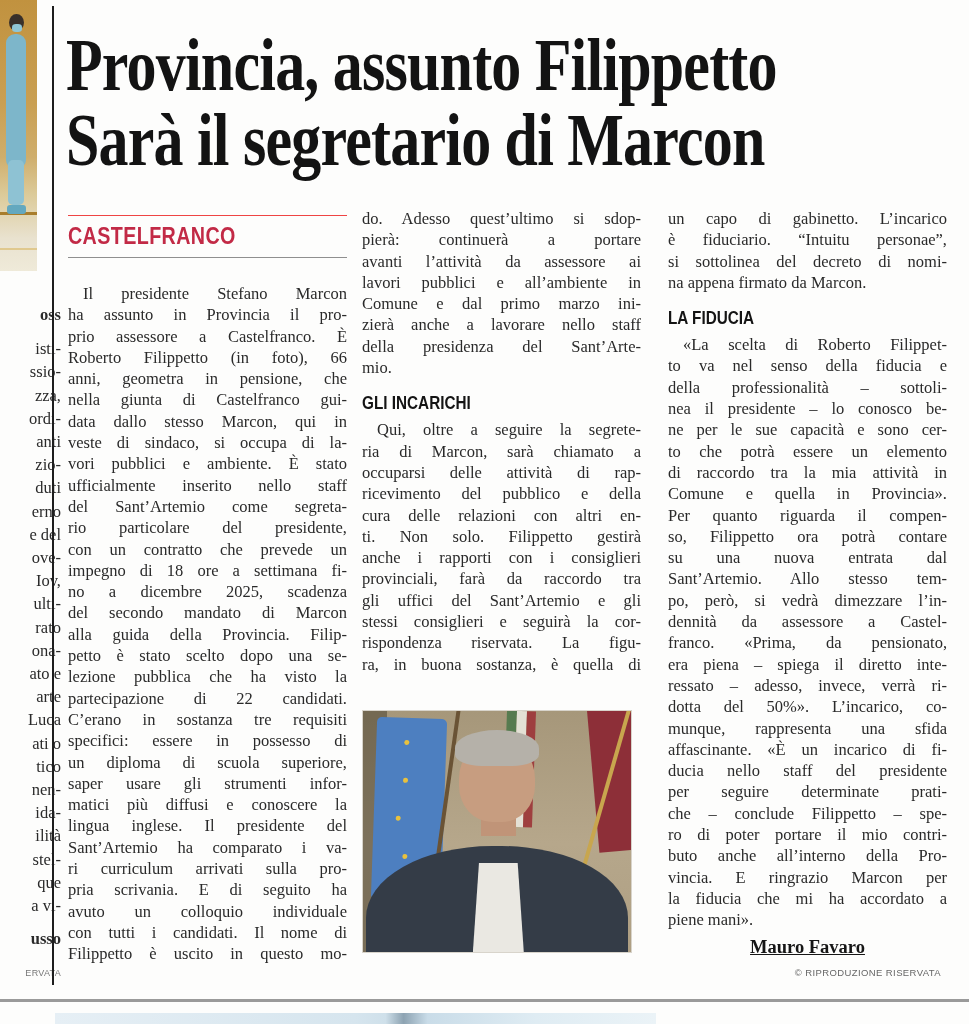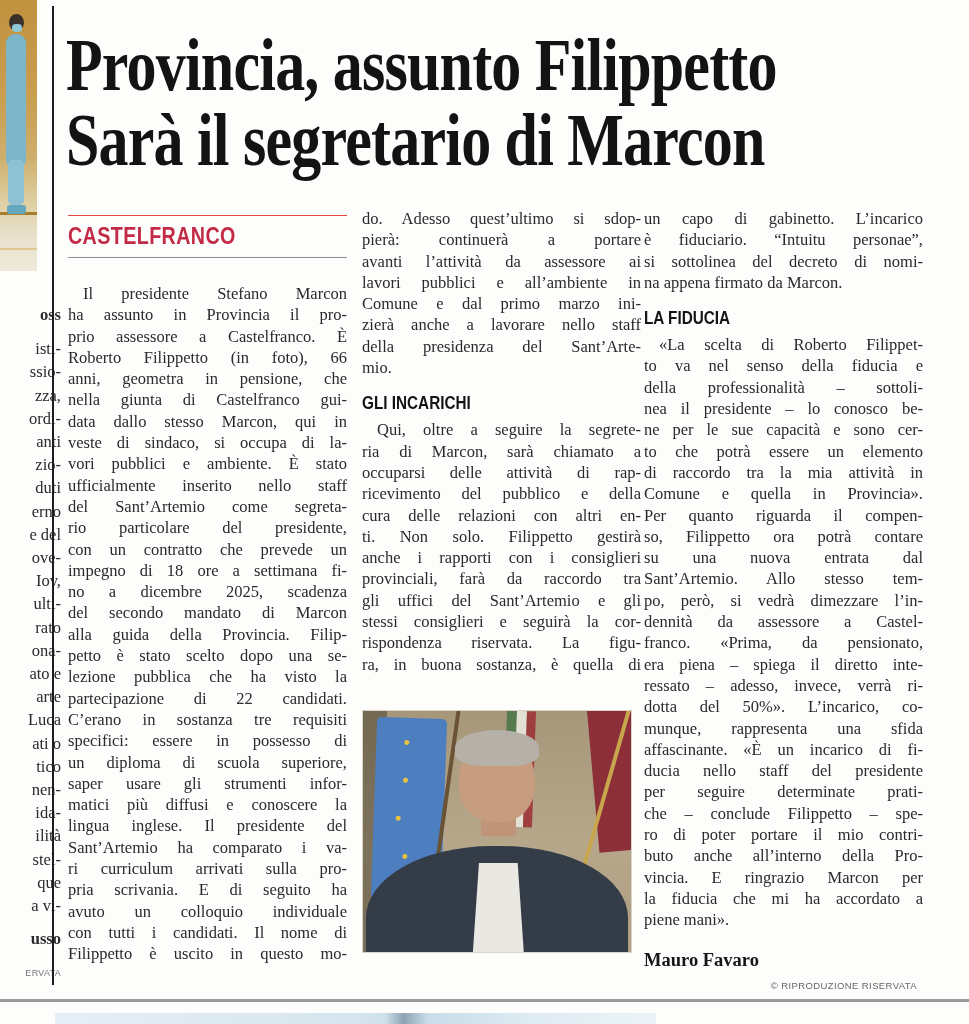--- a/index.html
+++ b/index.html
@@ -28,33 +28,33 @@
     font-family:"Liberation Sans", sans-serif; font-weight:bold;
     font-size:24px; line-height:24px; color:#c22a46;
     letter-spacing:0.5px; white-space:nowrap;
     transform:scaleX(0.82); transform-origin:0 50%;
   }
 
   
   .col { position:absolute; width:279px; font-size:16.5px; line-height:21.3px; color:#2a2a2a; }
   #col1 { left:68px;  top:283px; }
   #col2 { left:362px; top:208px; }
-  #col3 { left:644px; top:208px; }
+  #col3 { left:668px; top:208px; }
 
   .line { text-align:justify; text-align-last:justify; }
   .line.last { text-align-last:left; }
   .line.indent { text-indent:15px; }
 
   .subhead {
     font-family:"Liberation Sans", sans-serif; font-weight:bold;
     font-size:18px; line-height:22px; color:#141414; white-space:nowrap;
     transform:scaleX(0.85); transform-origin:0 50%;
     margin:14px 0 5px 0;
   }
-  .byline { font-weight:bold; font-size:18.5px; line-height:22px; text-align:left; color:#161616; margin-top:18px; }
+  .byline { font-weight:bold; font-size:18.5px; line-height:22px; text-align:center; color:#161616; margin-top:5px;text-decoration:underline; }
   .copyright {
     font-family:"Liberation Sans", sans-serif; font-size:9.5px; line-height:11px;
     color:#666; text-align:right; letter-spacing:0.4px; margin-top:9px; padding-right:6px;
   }
 
   
   #divider { position:absolute; left:52px; top:6px; width:2px; height:979px; background:#1d1d1d; }
   #left-strip {
     position:absolute; left:16px; top:303px; width:45px; text-align:right;
     font-size:16.5px; line-height:23.2px; color:#2a2a2a;

